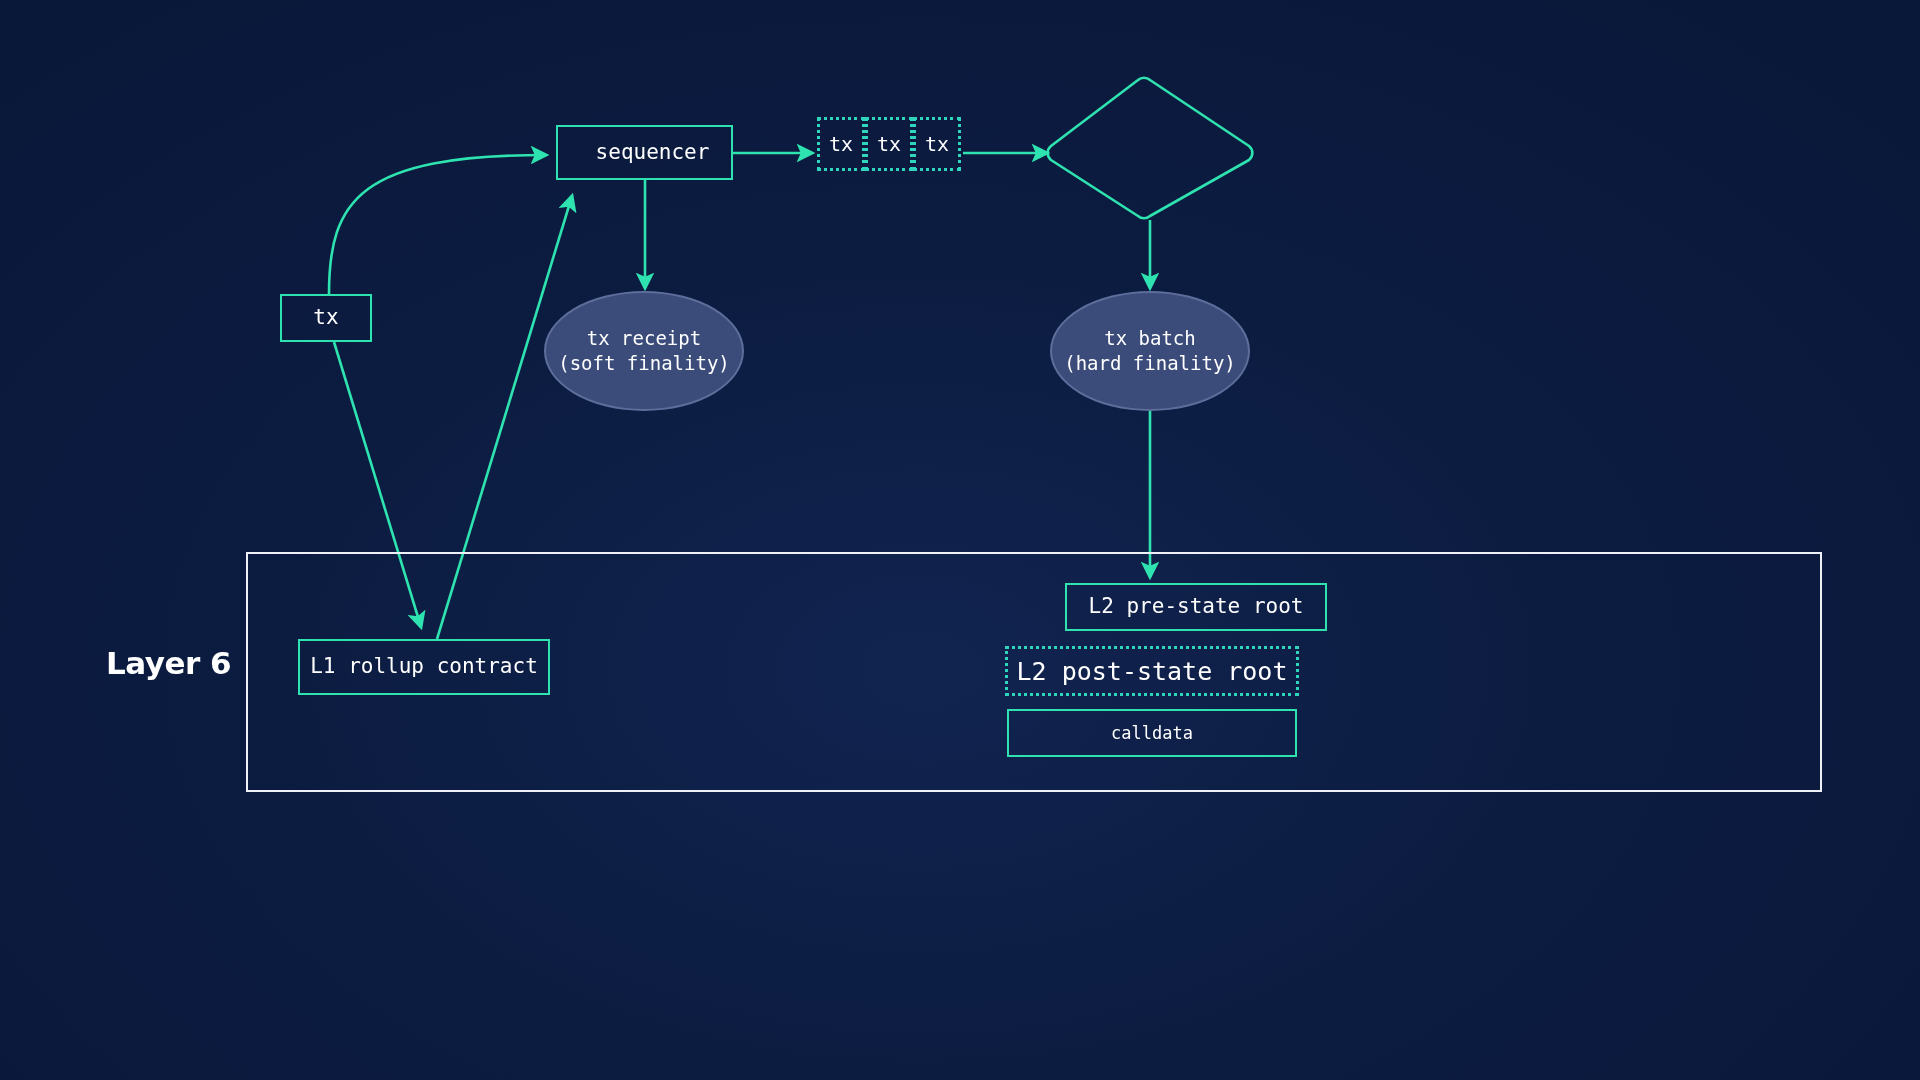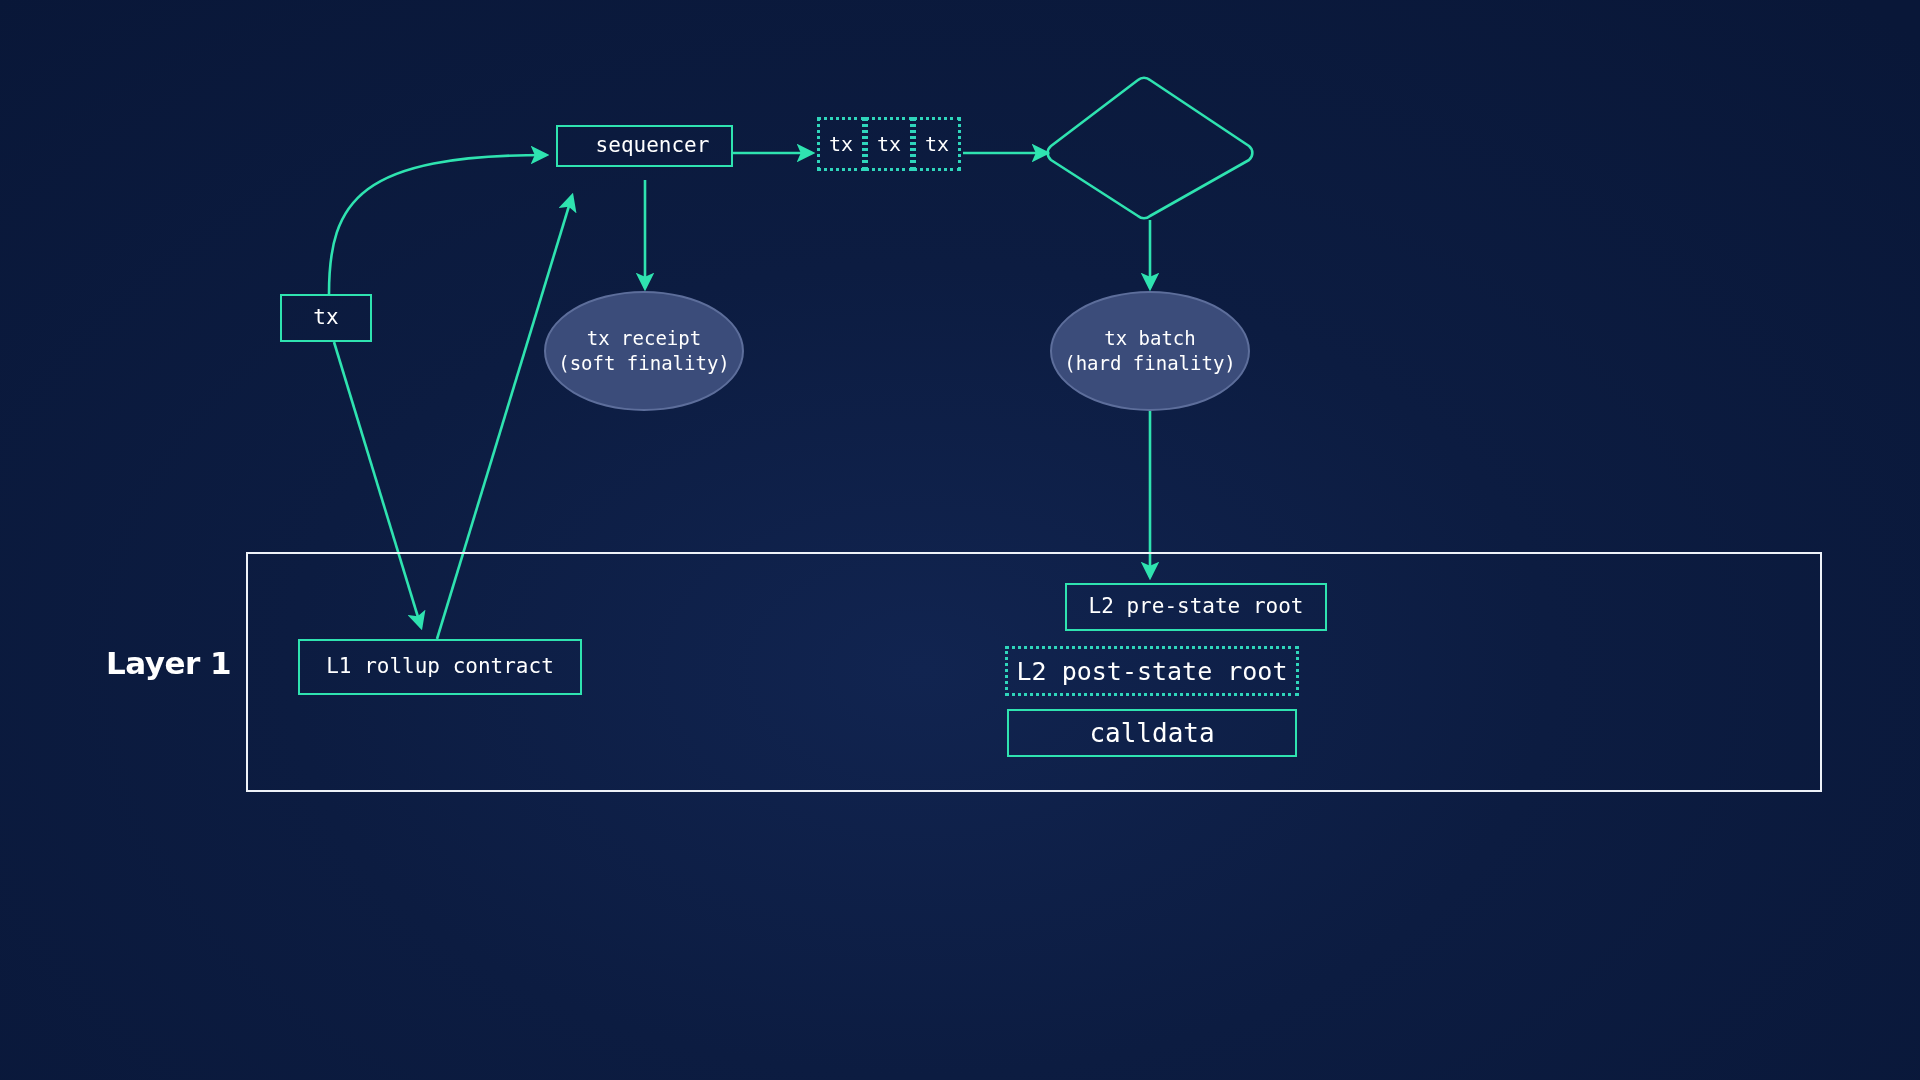--- a/index.html
+++ b/index.html
@@ -113,37 +113,37 @@
 
     <path d="M 1150 410 L 1150 577" fill="none" stroke="#2fe3b0" stroke-width="2.6" marker-end="url(#arrowTeal)"></path>
 
     <path d="M 1150 80 L 1249 146 A 9 9 0 0 1 1249 160 L 1150 216
              A 9 9 0 0 1 1138 216 L 1051 160 A 9 9 0 0 1 1051 146
              L 1138 80 A 9 9 0 0 1 1150 80 Z" fill="none" stroke="#2fe3b0" stroke-width="2.6" stroke-linejoin="round"></path>
   </svg>
 
   <div class="node box-solid" style="left:280px; top:294px; width:92px; height:48px; font-size:21px;">tx</div>
 
-  <div class="node box-solid" style="left:556px; top:125px; width:177px; height:42px; font-size:21px;padding-left:16px;">sequencer</div>
+  <div class="node box-solid" style="left:556px; top:125px; width:177px; height:55px; font-size:21px;padding-left:16px;">sequencer</div>
 
   <div class="node box-dotted" style="left:817px; top:117px; width:48px; height:54px; font-size:20px;">tx</div>
   <div class="node box-dotted" style="left:865px; top:117px; width:48px; height:54px; font-size:20px;">tx</div>
   <div class="node box-dotted" style="left:913px; top:117px; width:48px; height:54px; font-size:20px;">tx</div>
 
 
   <div class="node ellipse" style="left:1050px; top:291px; width:200px; height:120px; font-size:19px;">tx batch
 (hard finality)</div>
 
   <div class="node ellipse" style="left:544px; top:291px; width:200px; height:120px; font-size:19px;">tx receipt
 (soft finality)</div>
 
   <div class="container-box" style="position:absolute; left:246px; top:552px; width:1572px; height:236px;"></div>
-  <div class="plain-label" style="left:106px; top:645px; font-size:31px;">Layer 1</div>
+  <div class="plain-label" style="left:106px; top:645px; font-size:31px;">Layer 6</div>
 
-  <div class="node box-solid" style="left:298px; top:639px; width:284px; height:56px; font-size:21px;">L1 rollup contract</div>
+  <div class="node box-solid" style="left:298px; top:639px; width:252px; height:56px; font-size:21px;">L1 rollup contract</div>
 
   <div class="node box-solid" style="left:1065px; top:583px; width:262px; height:48px; font-size:21px;">L2 pre-state root</div>
 
   <div class="node box-dotted" style="left:1005px; top:646px; width:294px; height:50px; font-size:25px;">L2 post-state root</div>
 
-  <div class="node box-solid" style="left:1007px; top:709px; width:290px; height:48px; font-size:26px;">calldata</div>
+  <div class="node box-solid" style="left:1007px; top:709px; width:290px; height:48px; font-size:17px;">calldata</div>
 
 </div>
 
 </body></html>

